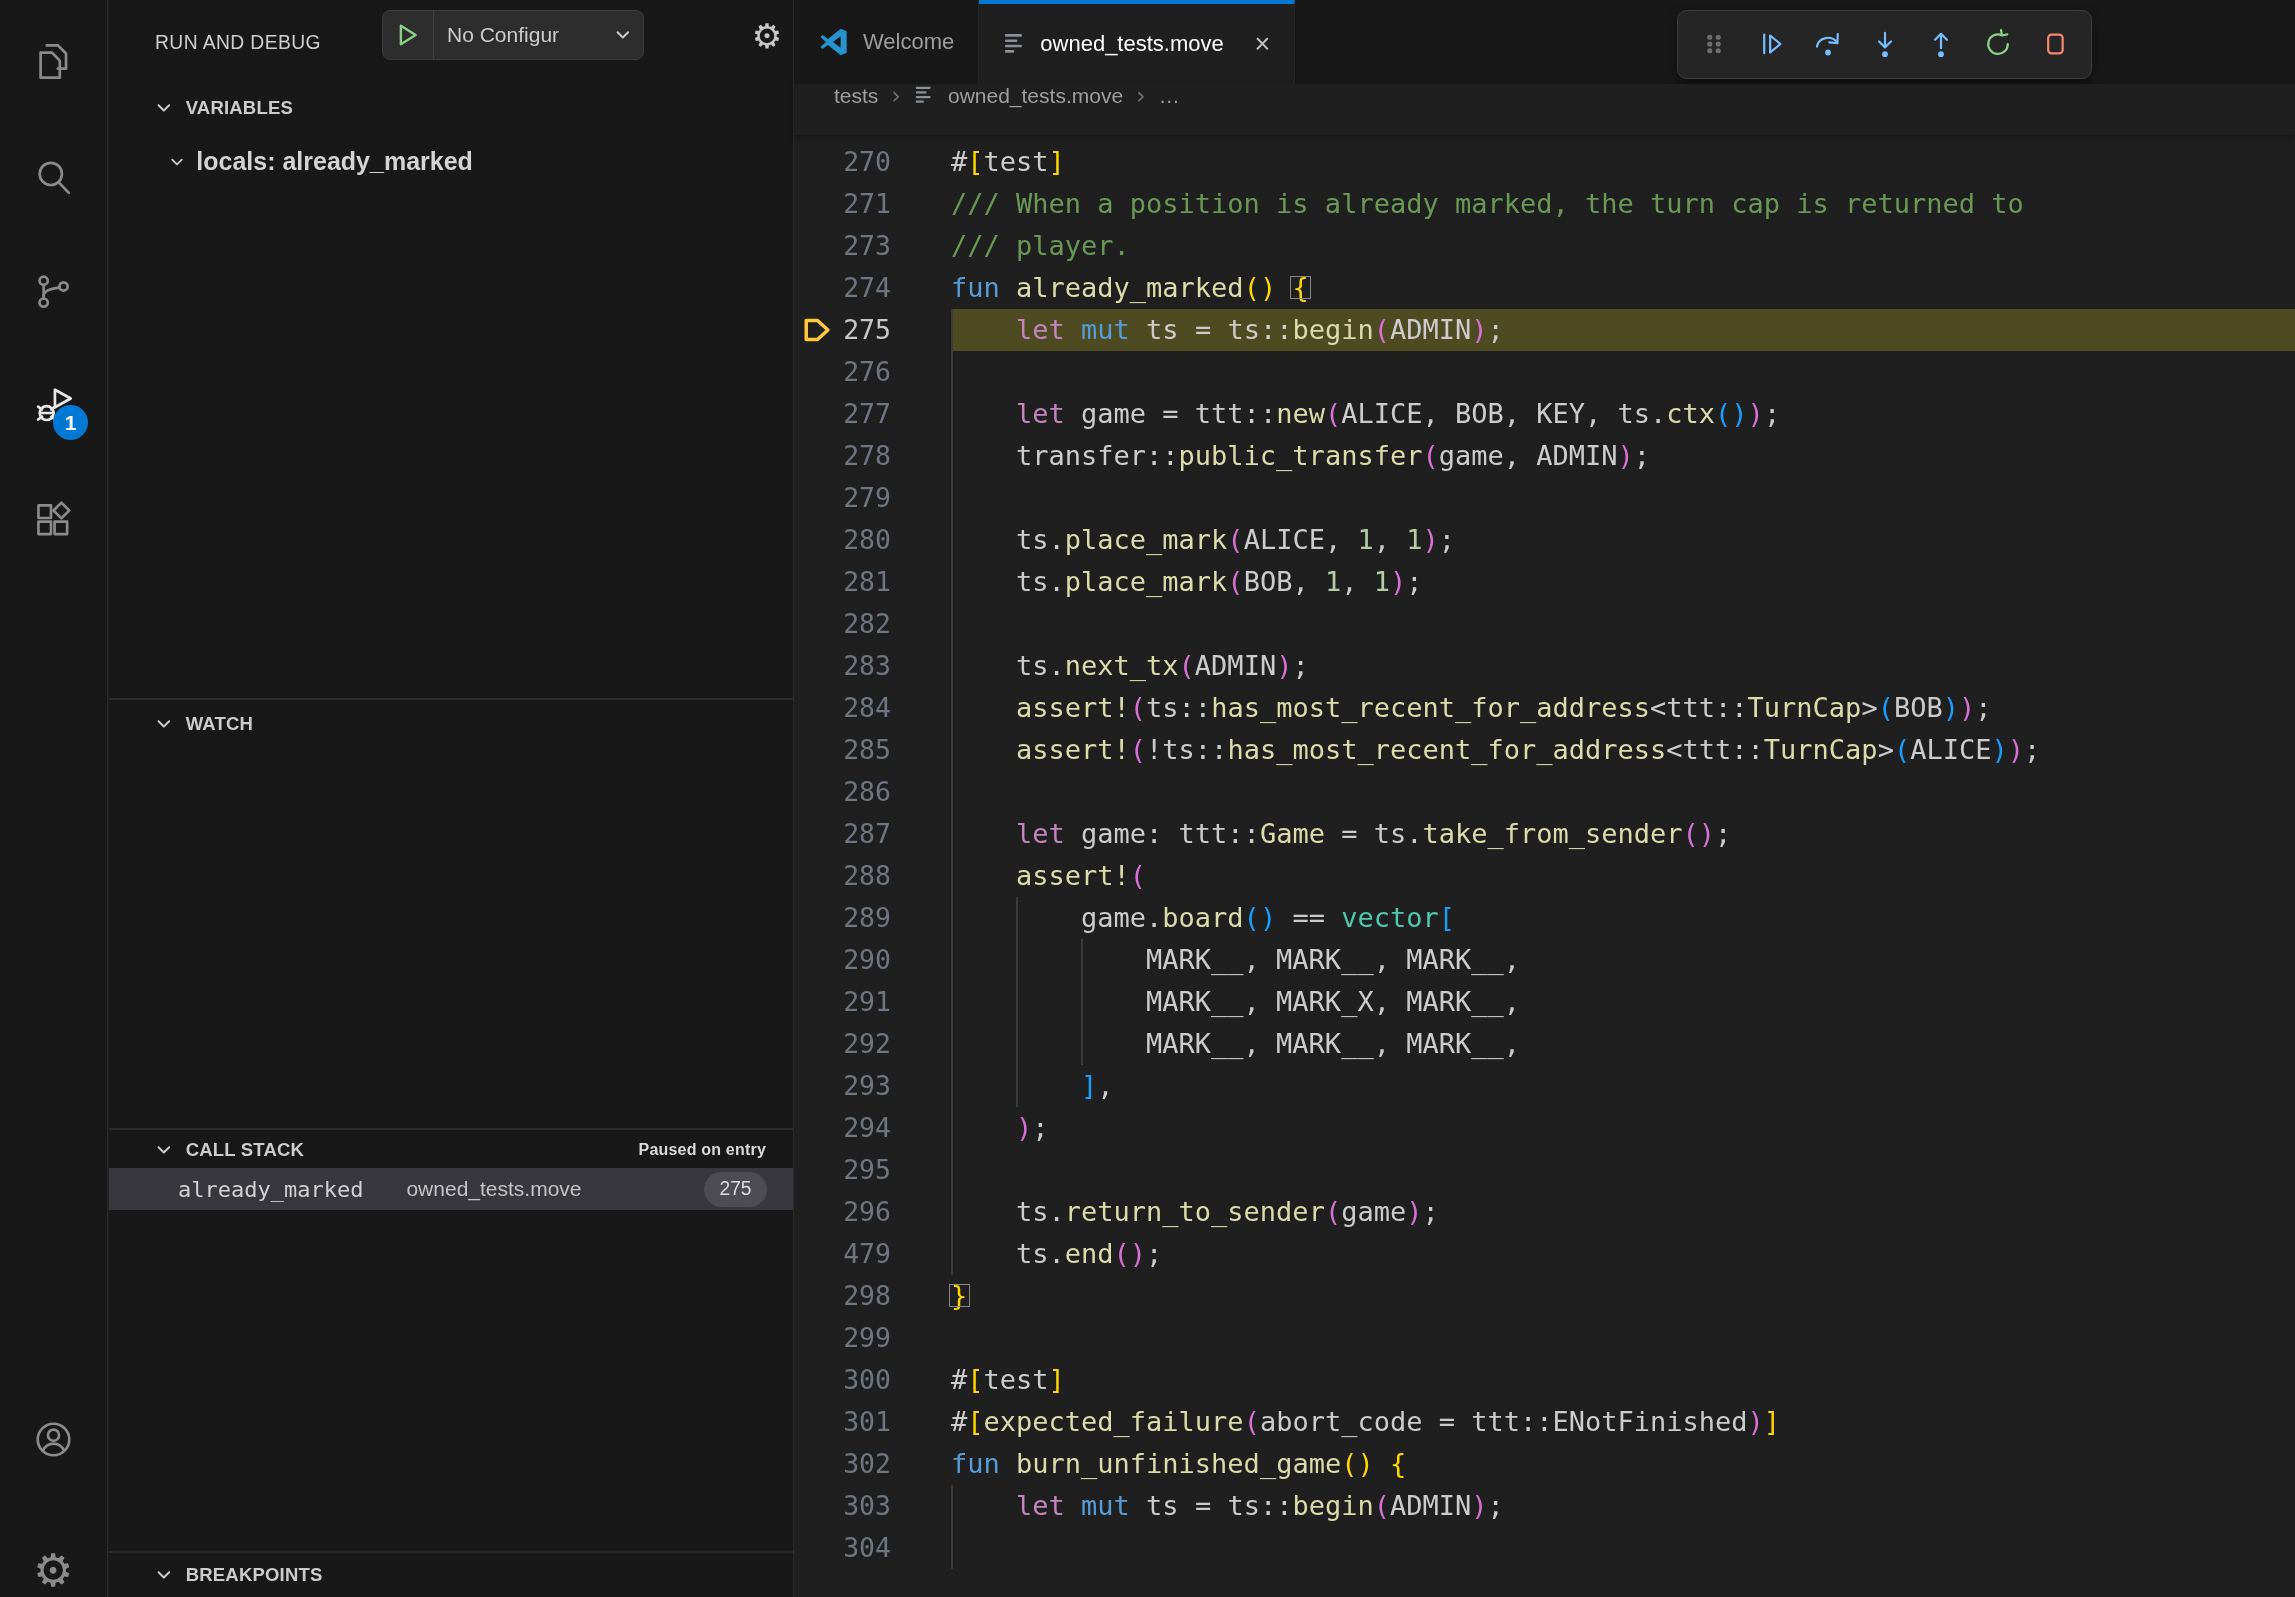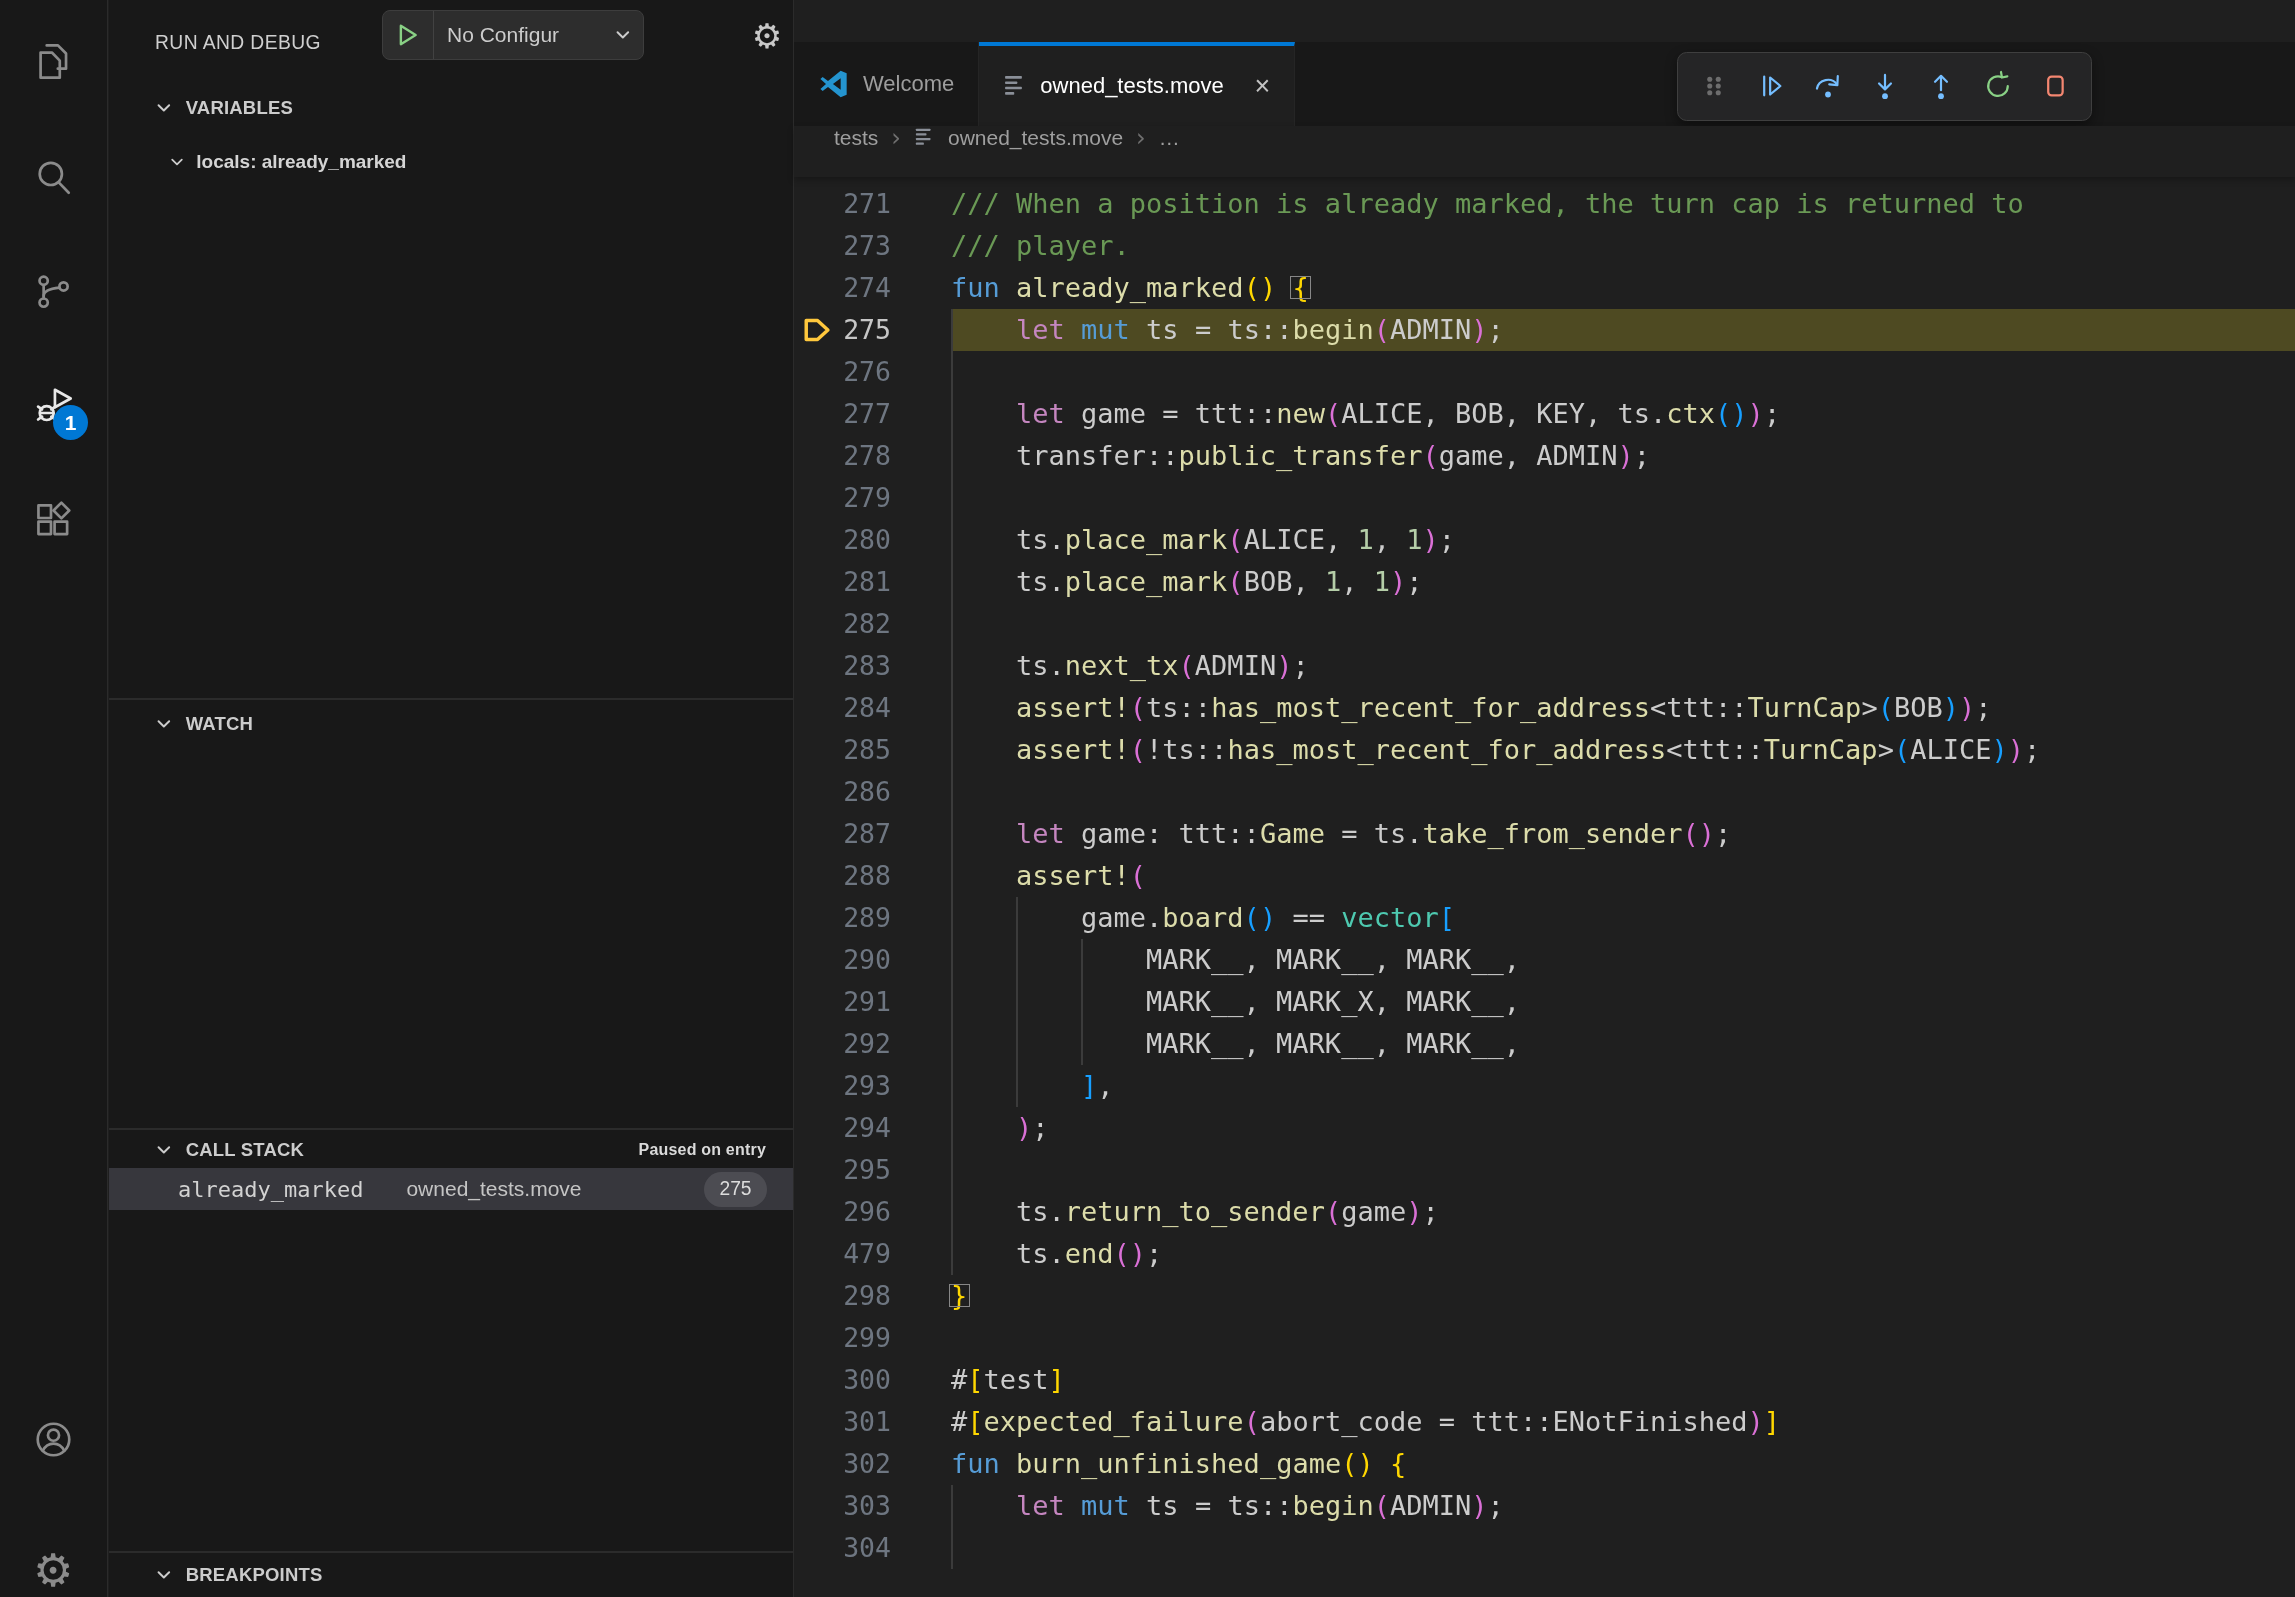--- a/index.html
+++ b/index.html
@@ -23,31 +23,31 @@
            display:flex;align-items:center;box-sizing:border-box;}
   .cfg-play{width:50px;height:100%;display:flex;align-items:center;justify-content:center;border-right:1.6px solid #424242;}
   .cfg-label{flex:1;display:flex;align-items:center;justify-content:space-between;padding:0 11.3px 0 13px;font-size:21px;color:#cccccc;white-space:nowrap;overflow:hidden;}
   .sb-gear{position:absolute;left:658px;top:19.3px;transform:translateX(-50%);font-size:34px;color:#c8c8c8;line-height:1;}
   .sb-dots{position:absolute;left:728px;top:14.5px;transform:translateX(-50%);font-size:35px;color:#c8c8c8;line-height:1;}
   .sep{position:absolute;left:0;right:0;height:1.6px;background:#2b2b2b;}
   .sec-h{position:absolute;left:14px;right:0;height:35px;display:flex;align-items:center;gap:13px;padding-left:32px;
          font-size:18.5px;font-weight:700;color:#cccccc;letter-spacing:0.2px;}
   .chev{width:17.7px;height:17.7px;stroke:#cccccc;fill:none;stroke-width:2.2;stroke-linecap:round;stroke-linejoin:round;flex:none;}
   .tree-row{position:absolute;left:0;right:0;height:39px;display:flex;align-items:center;gap:11.3px;padding-left:60px;
-            font-size:19px;font-weight:600;color:#d4d4d4;}
+            font-size:25px;font-weight:600;color:#d4d4d4;}
   .cs-status{position:absolute;right:27px;top:0;height:35px;display:flex;align-items:center;font-size:16px;font-weight:700;color:#dadada;}
   .frame-row{position:absolute;left:0;right:0;top:1168px;height:42px;background:#37373d;display:flex;align-items:center;}
   .frame-fn{margin-left:69px;font-family:"DejaVu Sans Mono",monospace;font-size:22px;color:#d2d2d2;}
   .frame-file{margin-left:43px;font-size:21px;color:#c4c4c4;}
   .frame-badge{margin-left:auto;margin-right:26px;min-width:63px;height:35px;border-radius:17.7px;background:#4c4c52;color:#dcdcdc;
                font-size:19.3px;display:flex;align-items:center;justify-content:center;padding:0 8px;box-sizing:border-box;}
 
   
   .main{position:absolute;left:794px;top:0;right:0;bottom:0;background:#1f1f1f;}
-  .tabbar{position:relative;height:84px;background:#181818;display:flex;margin-top:42px;}
+  .tabbar{position:relative;height:84px;background:#181818;display:flex;}
   .tab{display:flex;align-items:center;box-sizing:border-box;border-right:1.6px solid #252525;padding:0 24px;gap:13px;
        font-size:22px;color:#9d9d9d;background:#181818;height:100%;}
   .tab.active{background:#1f1f1f;color:#ffffff;border-top:4px solid #0078d4;}
   .tab-close{margin-left:17.7px;font-size:27px;color:#c2c2c2;line-height:1;}
   .file-lines-icon svg{width:24px;height:26px;}
   .dbg-toolbar{position:absolute;top:9.7px;left:883px;width:415px;height:69px;background:#252526;border:1.6px solid #3f3f3f;border-radius:9.7px;
                display:flex;align-items:center;justify-content:space-between;padding:0 19.3px;box-sizing:border-box;box-shadow:0 4.8px 11.3px rgba(0,0,0,.4);}
   .tb-ic svg{width:34px;height:34px;stroke-width:2.6;fill:none;stroke-linecap:round;stroke-linejoin:round;}
   .tb-blue{stroke:#75beff;}
   .tb-green{stroke:#89d185;}

